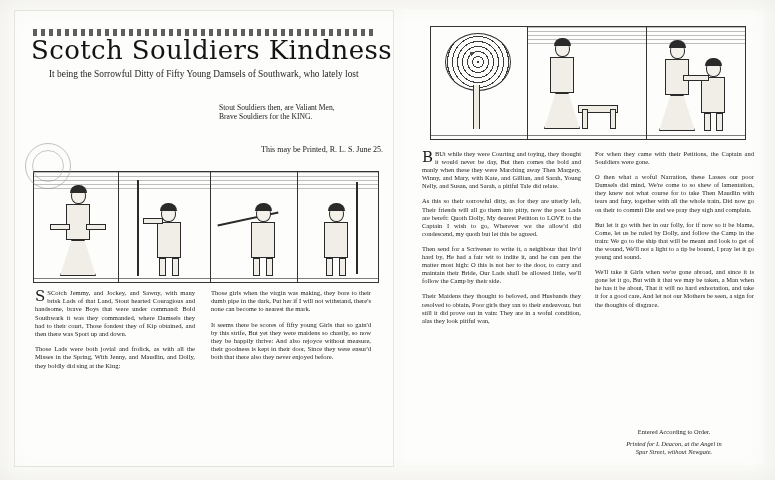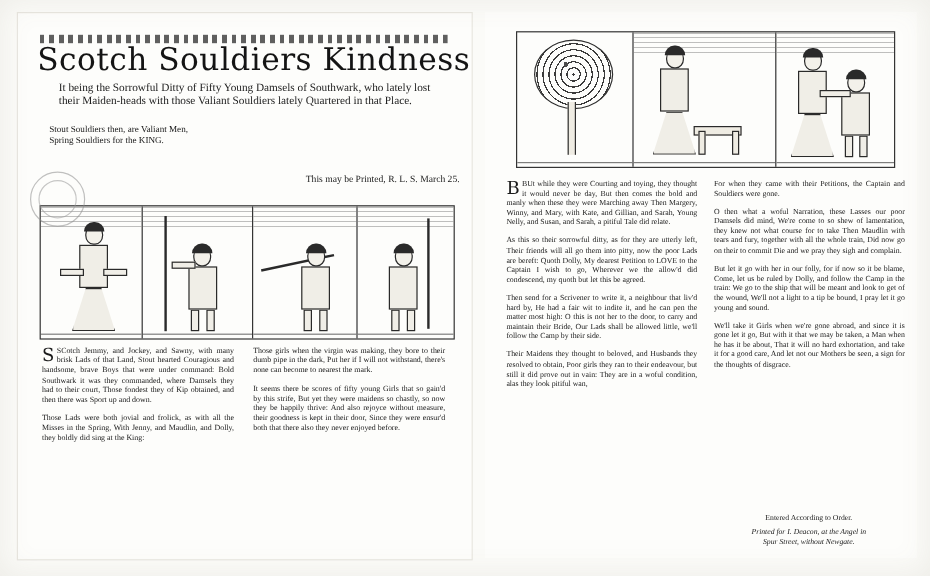--- a/index.html
+++ b/index.html
@@ -40,21 +40,21 @@
     white-space:nowrap;
   }
   .subtitle{
     position:absolute;left:34px;top:58px;width:326px;
     font-size:9.4px;line-height:11.4px;
     font-family:Liberation Serif, serif;
     color:#1d1d1d;
   }
   .versecols{
     position:absolute;left:26px;top:92px;width:340px;
-    display:flex;gap:28px;
+    display:flex;gap:28px;justify-content:flex-end;
   }
   .versecol{width:162px;font-size:7.6px;line-height:9.3px;}
   .versecol div{white-space:nowrap;overflow:hidden;}
   .tune{
     position:absolute;left:40px;top:134px;width:170px;
     font-size:8px;line-height:10px;font-style:italic;
   }
   .imprint{
     position:absolute;left:200px;top:134px;width:168px;
     font-size:8px;line-height:10px;text-align:right;
@@ -147,31 +147,30 @@
 <div class="sheet">
 
   <div class="half-left">
 
     <div class="rule-top"></div>
 
     <div class="title">Scotch Souldiers Kindness.</div>
 
     <div class="subtitle">
       <div>It being the Sorrowful Ditty of Fifty Young Damsels of Southwark,  who lately lost</div>
-      <div>their Maiden-heads with those Valiant Souldiers lately Quartered in that Place.</div>
     </div>
 
     <div class="versecols">
       <div class="versecol">
         <div>Stout Souldiers then, are Valiant Men,</div>
-        <div>Spring Souldiers for the KING.</div>
-      </div>
-    </div>
-
-    <div class="imprint">This may be Printed,   R. L. S.  March 25.</div>
+        <div>Brave Souldiers for the KING.</div>
+      </div>
+    </div>
+
+    <div class="imprint">This may be Printed,   R. L. S.  June 25.</div>
 
     <div class="cutrow">
 
       <div class="cut cut-w1">
         <div class="hatch"></div>
         <div class="fig" style="left:26px;bottom:6px;">
           <div class="head" style="margin:0 auto;position:relative;">
               <div class="hair"></div>
             </div>
           <div class="body" style="margin:0 auto;"></div>

